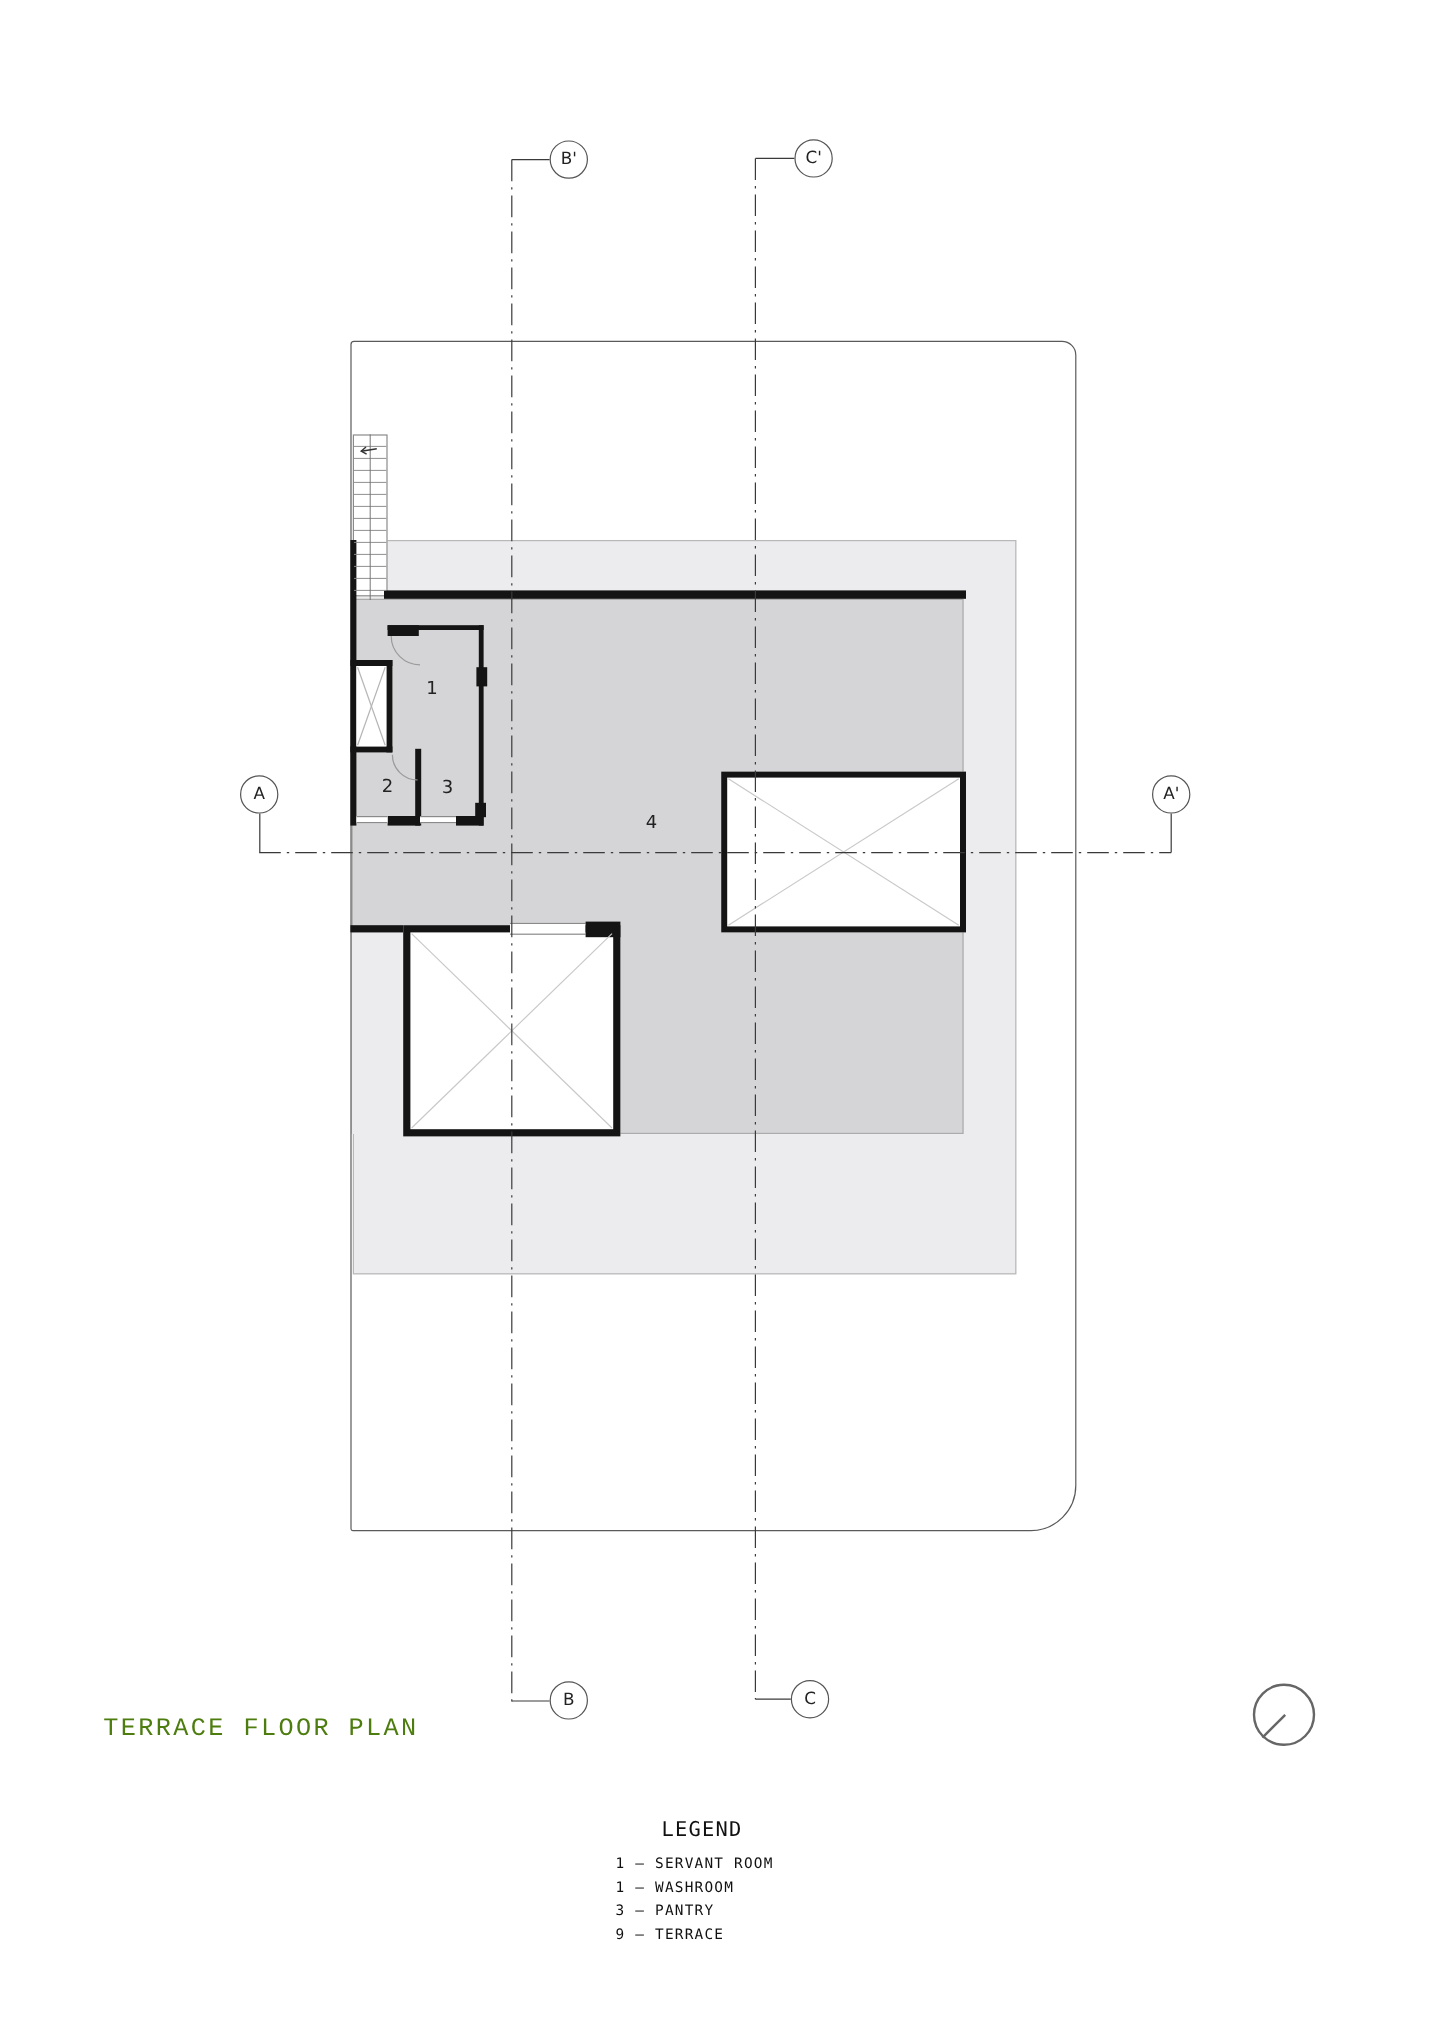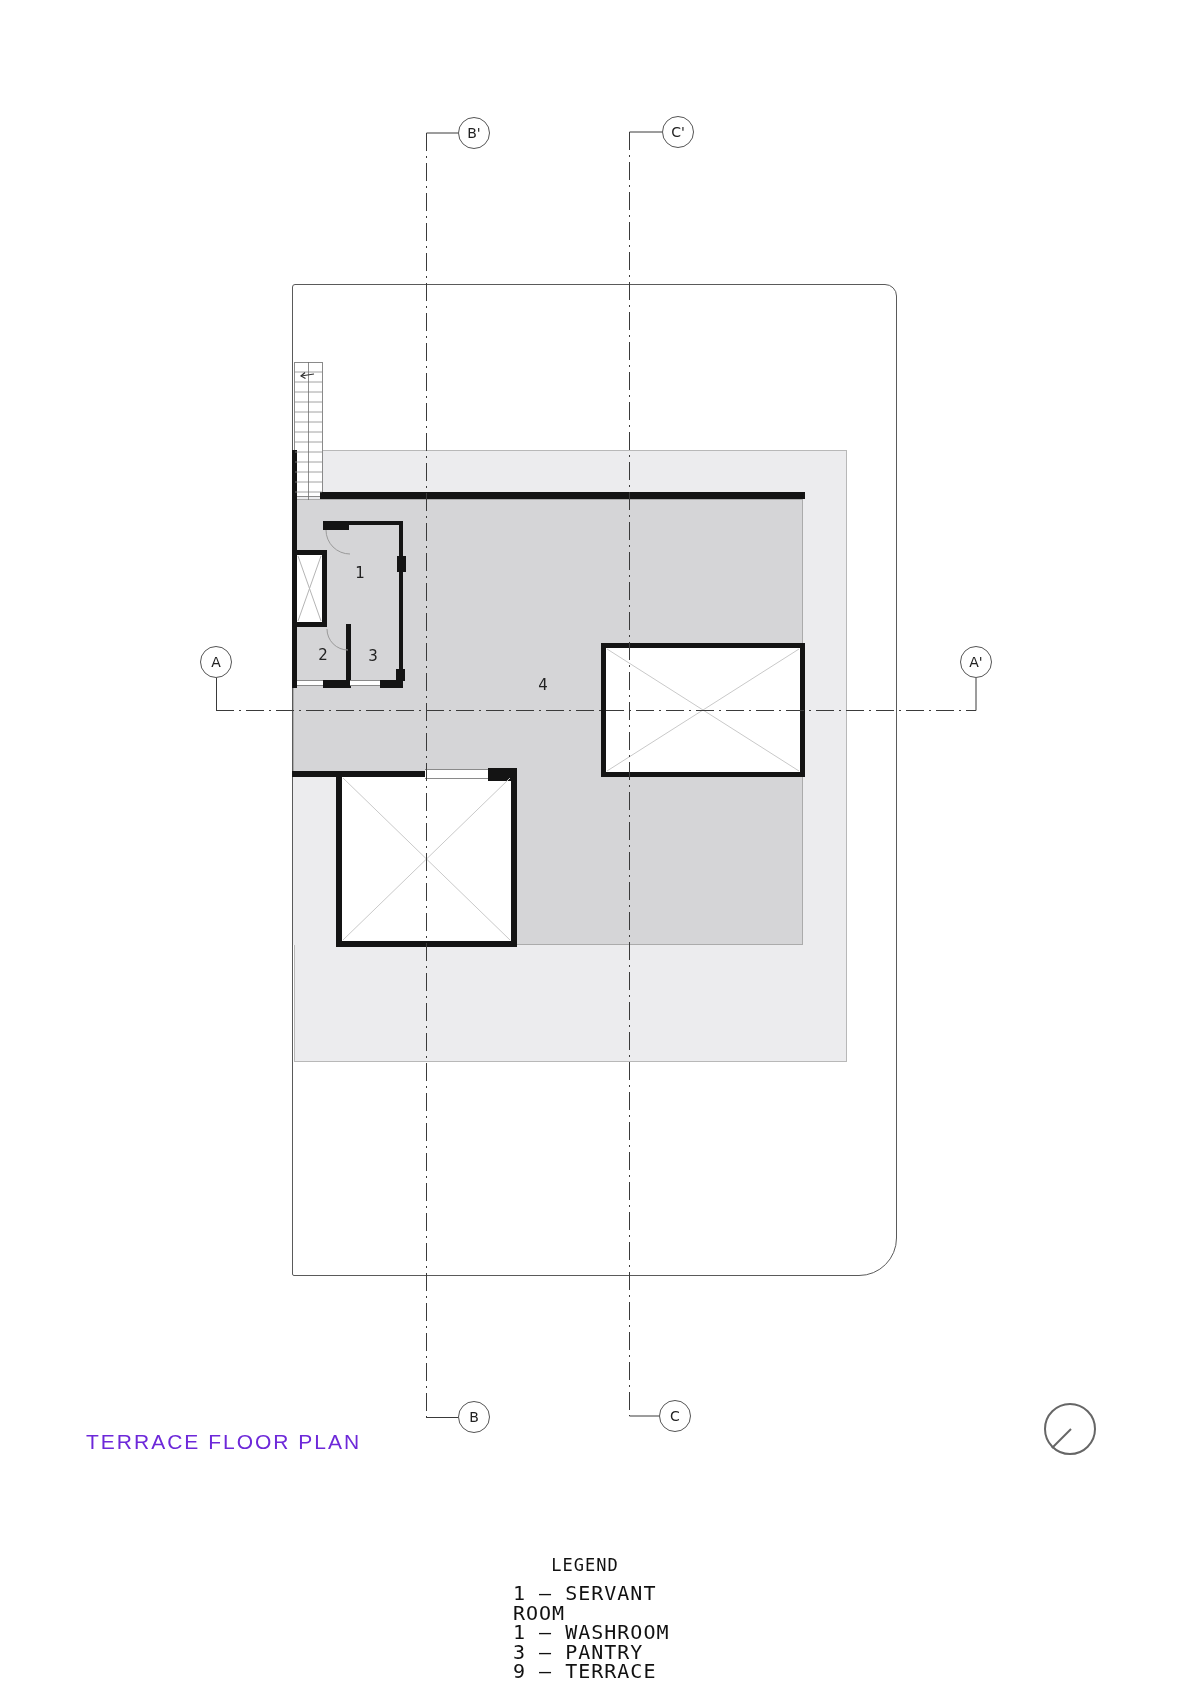--- a/index.html
+++ b/index.html
@@ -6,26 +6,26 @@
   #sheet{position:relative;width:1200px;height:1698px;background:#ffffff;overflow:hidden;
          font-family:"DejaVu Sans","Liberation Sans",sans-serif;color:#1a1a1a;}
   .abs{position:absolute;}
   .wall{position:absolute;background:#141414;}
   .fill{position:absolute;}
   .marker-circle{position:absolute;width:32px;height:32px;border:1.4px solid #555;border-radius:50%;
          background:#fff;display:flex;align-items:center;justify-content:center;
          font-size:14px;color:#222;box-sizing:border-box;}
   .room-num{position:absolute;font-size:15px;color:#222;transform:translate(-50%,-50%);}
   .win{position:absolute;background:#ffffff;border-top:1px solid #8a8a8a;border-bottom:1px solid #8a8a8a;box-sizing:border-box;}
-  #title{position:absolute;left:86px;top:1430px;font-family:Liberation Sans, sans-serif;
-         font-size:21px;letter-spacing:2px;color:#6d28d9;}
-  #legend{position:absolute;left:455px;top:1555px;width:260px;
+  #title{position:absolute;left:86px;top:1430px;font-family:Liberation Mono, monospace;
+         font-size:21px;letter-spacing:2px;color:#4d7c0f;}
+  #legend{position:absolute;left:455px;top:1515px;width:260px;
          font-family:"DejaVu Sans Mono","Liberation Mono",monospace;color:#111;}
   #legend .head{text-align:center;font-size:17px;letter-spacing:1px;margin-bottom:9px;}
-  #legend .item{font-size:20px;letter-spacing:1px;line-height:19.5px;padding-left:58px;}
+  #legend .item{font-size:12px;letter-spacing:1px;line-height:19.5px;padding-left:58px;}
 </style>
 </head>
 <body>
 
 <div id="sheet">
 
   <div class="fill" style="left:294px;top:450px;width:553px;height:612px;background:#ececee;border:1px solid #b8b8b8;box-sizing:border-box;"></div>
 
   <div class="fill" style="left:293px;top:499px;width:510px;height:446px;background:#d5d5d7;border:1px solid #ababab;box-sizing:border-box;"></div>
 

